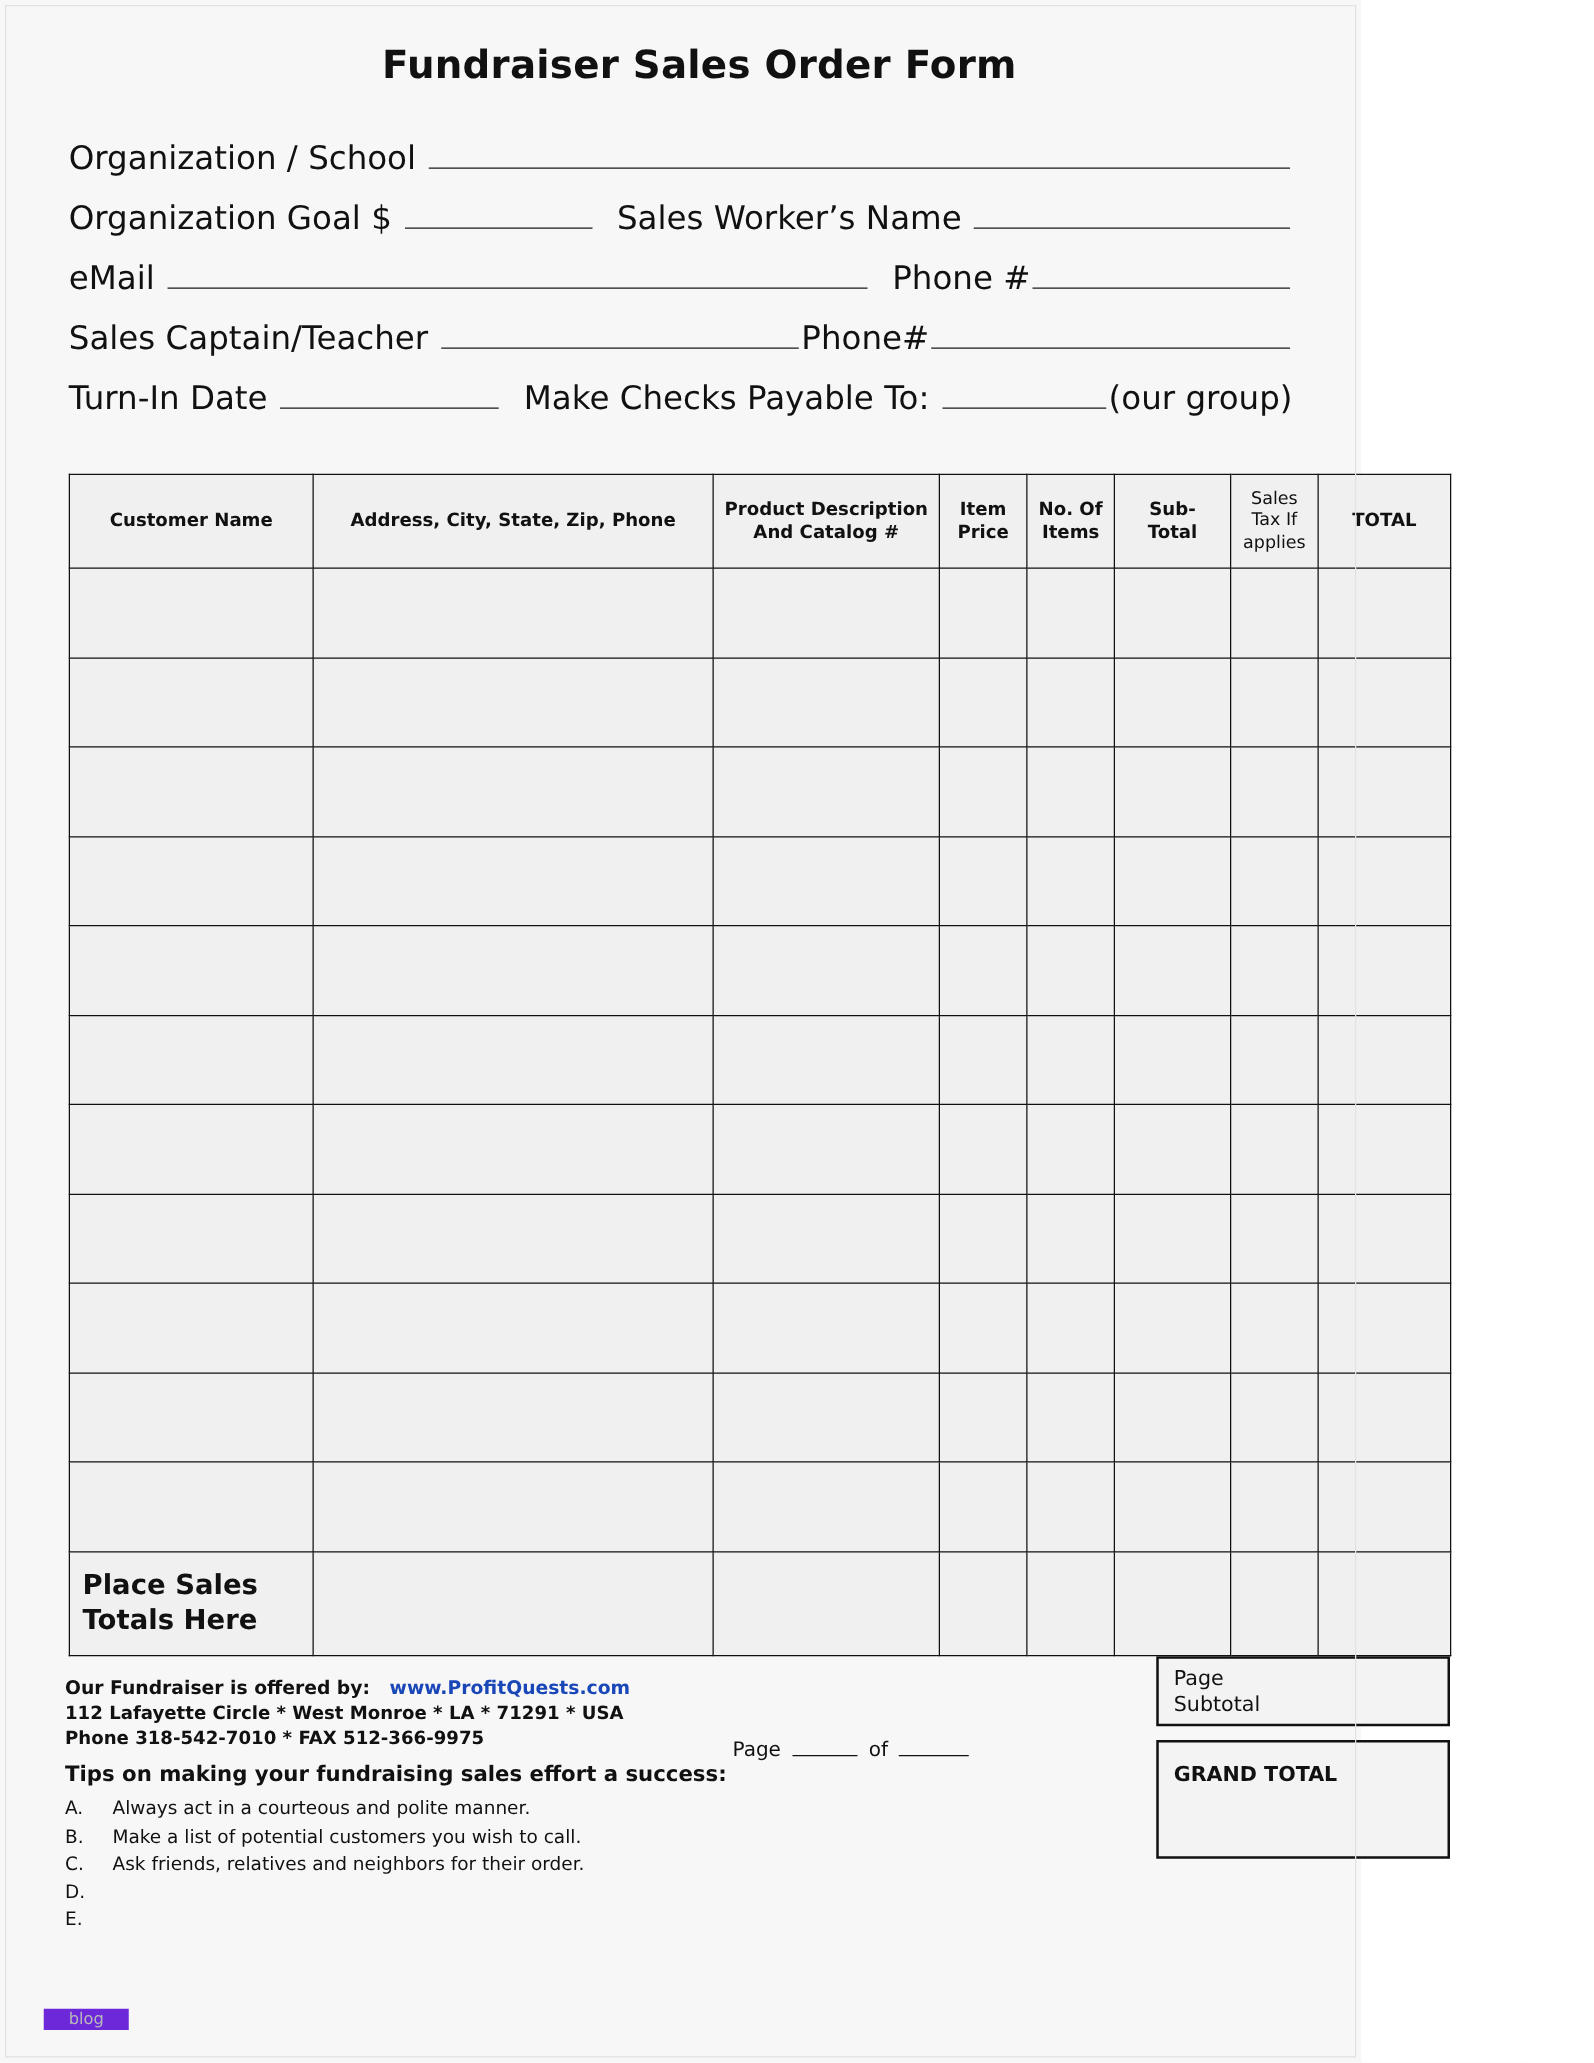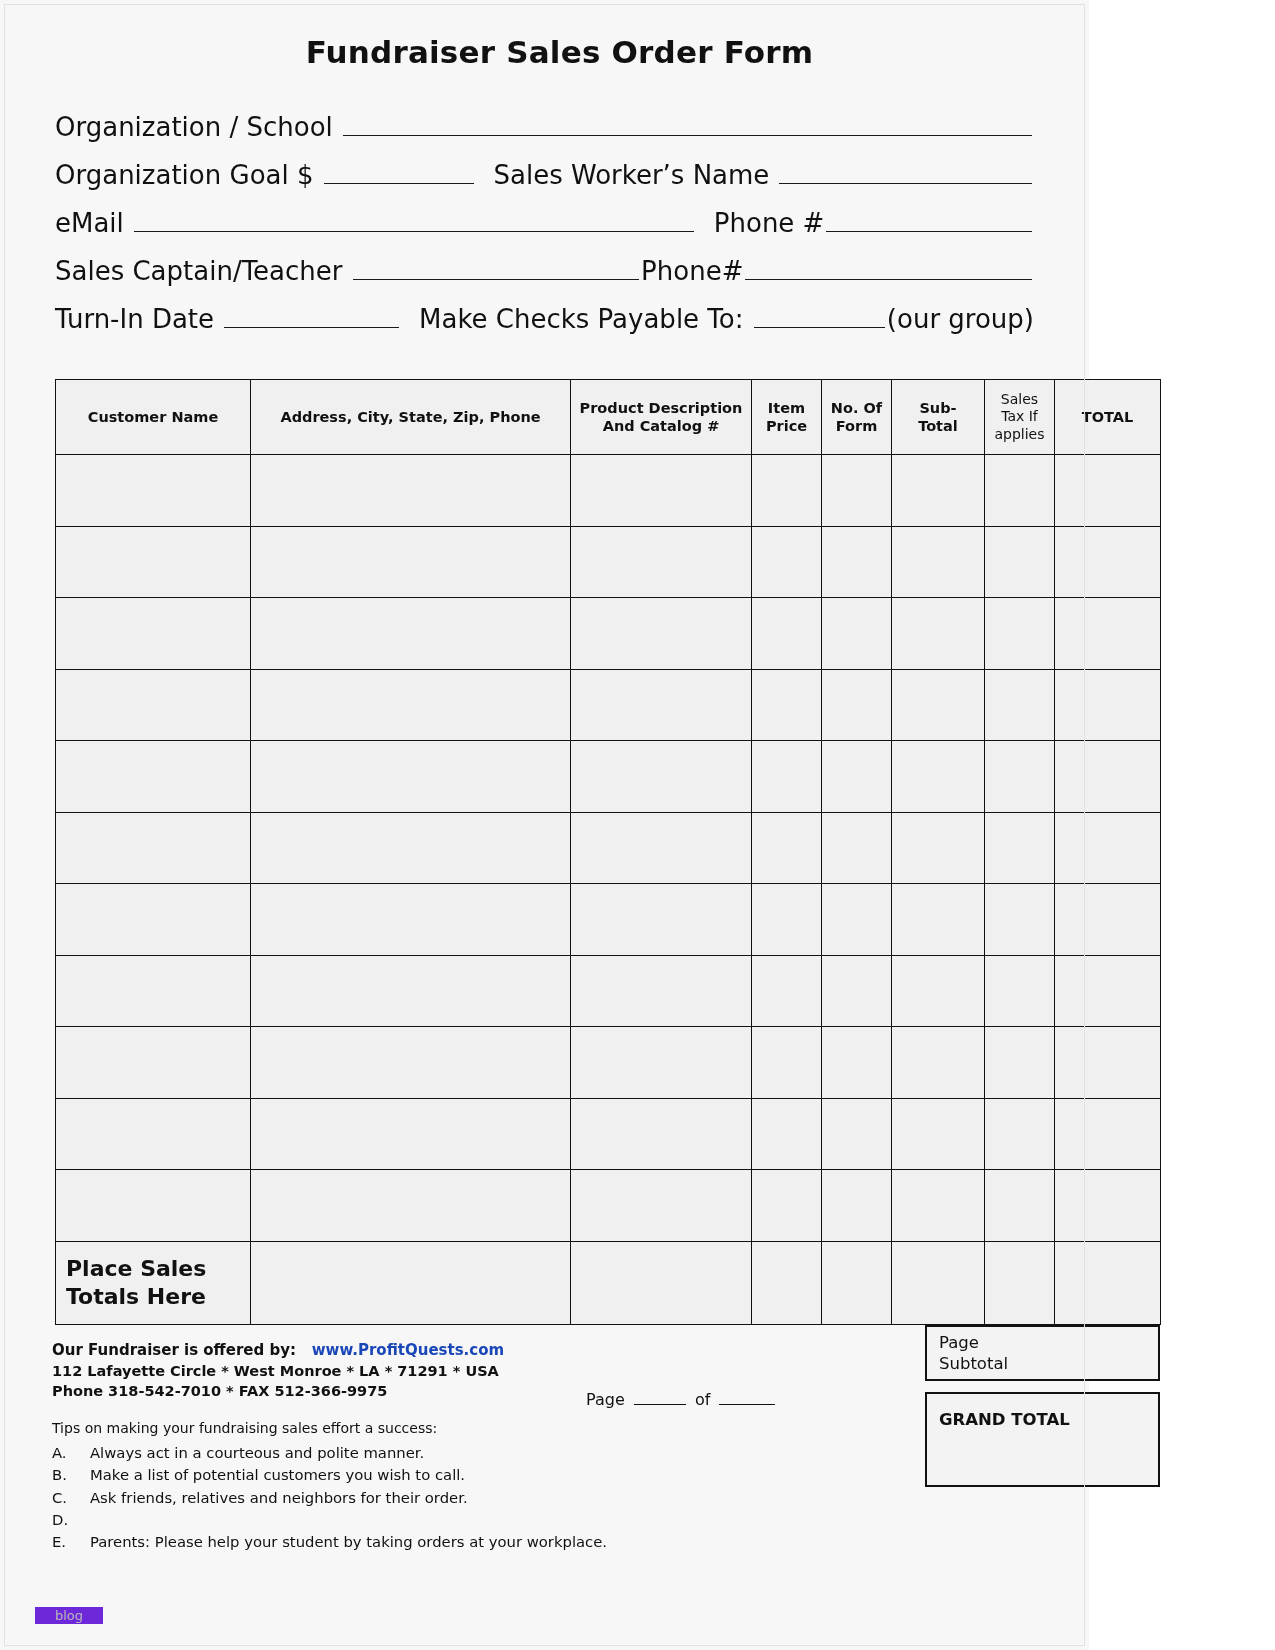--- a/index.html
+++ b/index.html
@@ -118,23 +118,23 @@
     font-weight: bold;
     font-size: 15px;
     margin-bottom: 2px;
   }
   .offered .url {
     color: #1a47b8;
     font-weight: bold;
   }
   .addr { font-weight: bold; font-size: 14.5px; }
   .tips {
-    margin-top: 18px;
-    font-weight: normal;
-    font-size: 14px;
+    margin-top: 8px;
+    font-weight: bold;
+    font-size: 17px;
   }
   .tiplist {
     margin-top: 4px;
     font-size: 14.8px;
     line-height: 1.5;
     font-weight: normal;
   }
   .tiprow { display: flex; }
   .tiprow .letter { width: 38px; flex: none; }
 
@@ -267,21 +267,21 @@
         <th>
           <div>Product Description</div>
           <div>And Catalog #</div>
         </th>
         <th>
           <div>Item</div>
           <div>Price</div>
         </th>
         <th>
           <div>No. Of</div>
-          <div>Form</div>
+          <div>Items</div>
         </th>
         <th>
           <div>Sub-</div>
           <div>Total</div>
         </th>
         <th class="tax">
           <div>Sales</div>
           <div>Tax If</div>
           <div>applies</div>
         </th>
@@ -436,21 +436,20 @@
       </div>
       <div class="tiprow">
         <span class="letter">C.</span>
         <span>Ask friends, relatives and neighbors for their order.</span>
       </div>
       <div class="tiprow">
         <span class="letter">D.</span>
       </div>
       <div class="tiprow">
         <span class="letter">E.</span>
-        <span>Parents: Please help your student by taking orders at your workplace.</span>
       </div>
     </div>
   </div>
 
   <div class="pageof">
     <span>Page</span>
     <span class="ul"></span>
     <span>of</span>
     <span class="ul2"></span>
   </div>

